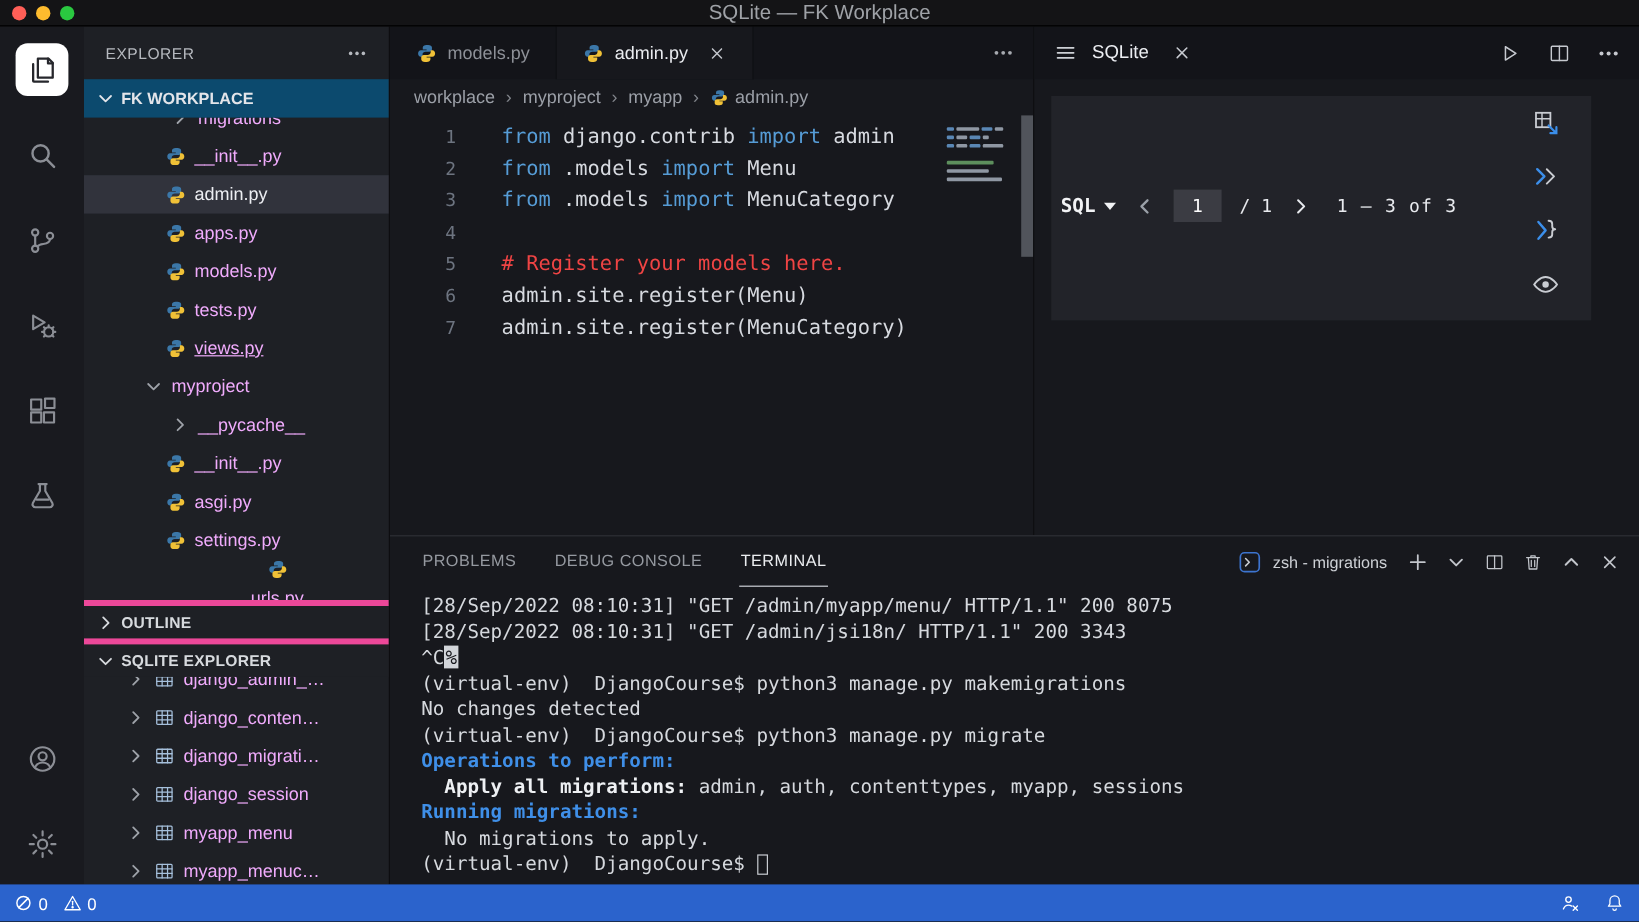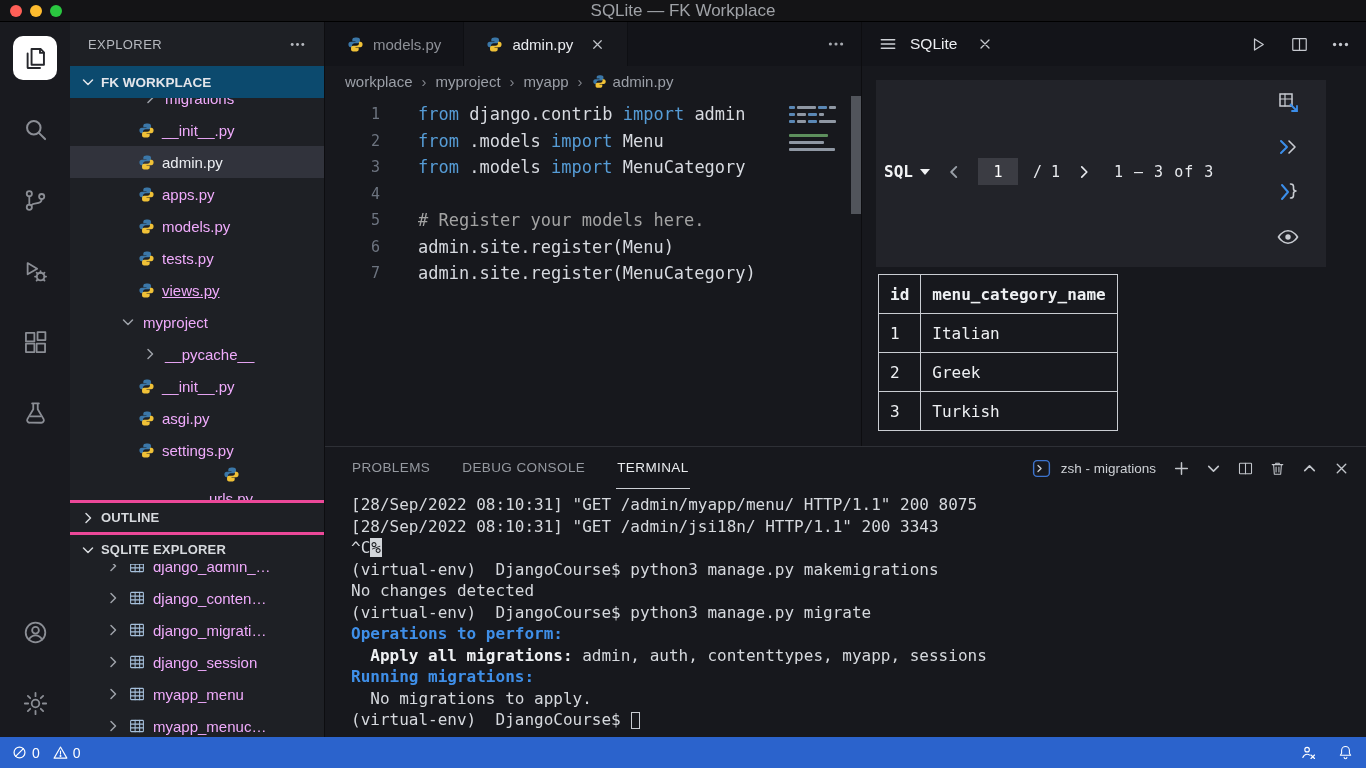--- a/index.html
+++ b/index.html
@@ -33,21 +33,21 @@
   .sb-more svg{width:17px;height:17px}
   .workspace-row{height:32px;flex:0 0 auto;display:flex;align-items:center;gap:5px;padding:0 10px;font-weight:700;font-size:13.5px;color:#e3e5ea;position:relative;z-index:2;background:#0c4a6e;cursor:pointer}
   .workspace-row .icon svg{width:16px;height:16px}
   .files-viewport{height:402px;overflow:hidden;flex:0 0 auto;position:relative;z-index:1}
   .files-viewport .tree{margin-top:-16px}
   .tree-item{height:32px;display:flex;align-items:center;gap:7px;font-size:15px;color:#f0abfc;cursor:pointer;white-space:nowrap}
   .tree-item.selected{background:#31333c;color:#eceef2}
   .tree-item .tree-chev{color:#9ea2a9}
   .tree-item .tree-chev svg{width:16px;height:16px}
   .tree-item .tree-file svg{width:17px;height:17px}
-  .section-row{height:32px;flex:0 0 auto;display:flex;align-items:center;gap:5px;padding:0 10px;font-weight:700;font-size:13px;letter-spacing:.2px;color:#d7dade;border-top:3px solid #ec4899;background:#1e2025;position:relative;z-index:2;cursor:pointer}
+  .section-row{height:32px;flex:0 0 auto;display:flex;align-items:center;gap:5px;padding:0 10px;font-weight:700;font-size:13px;letter-spacing:.2px;color:#d7dade;border-top:5px solid #ec4899;background:#1e2025;position:relative;z-index:2;cursor:pointer}
   .section-row .icon svg{width:16px;height:16px}
   .tables-viewport{flex:1;overflow:hidden;position:relative;z-index:1}
   .tables-viewport .tree{margin-top:-14px}
   .tree-item.table-row{padding-left:35px}
   .tree-item .table-ic{color:#a6c0dc}
   .tree-item .table-ic svg{width:18px;height:18px}
 
   
   .workbench{flex:1;display:flex;flex-direction:column;min-width:0}
   .editors-row{height:424px;display:flex;flex:0 0 auto;min-width:0}
@@ -64,21 +64,21 @@
   .tab-actions{margin-left:auto;display:flex;align-items:center;padding:0 16px;color:#a7aab0;cursor:pointer}
   .tab-actions svg{width:18px;height:18px}
   .breadcrumbs{height:30px;flex:0 0 auto;display:flex;align-items:center;gap:9px;padding:0 20px;font-size:15px;color:#9b9fa7}
   .bc-item{display:inline-flex;align-items:center;gap:6px;cursor:pointer}
   .bc-item .icon svg{width:15px;height:15px}
   .bc-sep{color:#83868d}
   .code-area{flex:1;position:relative;overflow:hidden;font-family:"DejaVu Sans Mono",monospace;font-size:17px;line-height:26.5px;padding-top:5px}
   .code-line{display:flex}
   .gutter{width:55px;flex:0 0 auto;text-align:right;color:#6d7480;font-size:15px}
   .code-text{padding-left:38px;white-space:pre}
-  .kw{color:#569cd6}.pl{color:#d7dae0}.cm{color:#a3a3a3}
+  .kw{color:#569cd6}.pl{color:#d7dae0}.cm{color:#ef4444}
   .minimap{position:absolute;top:10px;right:14px;width:58px}
   .mm-line{display:flex;gap:2px;height:3px;margin-bottom:4px}
   .mm-line span{height:3px;border-radius:1px}
   .mm-kw{background:#5a87b5}.mm-pl{background:#8f97a3}.mm-cm{background:#5d8f5d}
   .v-scroll{position:absolute;top:0;right:0;width:10px;height:118px;background:rgba(170,176,186,.4);cursor:pointer}
 
   
   .sqlite-group{flex:1;display:flex;flex-direction:column;background:#17181d;min-width:0}
   .sq-header{height:44px;flex:0 0 auto;background:#131419;display:flex;align-items:center;gap:12px;padding:0 16px}
   .sq-ham{color:#cdd0d5}.sq-ham svg{width:20px;height:20px}
@@ -657,42 +657,20 @@
                 <span class="page-box">1</span>
                 <span class="pg-total">/ 1</span>
                 <span class="icon pg-chev right">
                     <svg viewBox="0 0 16 16" fill="none" stroke="currentColor" stroke-width="1.5" stroke-linecap="round" stroke-linejoin="round">
                       <path d="M6 3.5l4.5 4.5L6 12.5"></path>
                     </svg>
                   </span>
                 <span class="range">1 – 3 of 3</span>
               </div>
             </div>
-            <table class="result-table">
-              <thead>
-                  <tr>
-                    <th>id</th>
-                    <th>menu_category_name</th>
-                  </tr>
-                </thead>
-              <tbody>
-                  <tr>
-                    <td>1</td>
-                    <td>Italian</td>
-                  </tr>
-                  <tr>
-                    <td>2</td>
-                    <td>Greek</td>
-                  </tr>
-                  <tr>
-                    <td>3</td>
-                    <td>Turkish</td>
-                  </tr>
-                </tbody>
-            </table>
           </div>
         </section>
 
       </div>
 
       <section class="panel">
         <div class="panel-header">
           <div class="ptabs">
               <div class="ptab">PROBLEMS</div>
               <div class="ptab">DEBUG CONSOLE</div>

